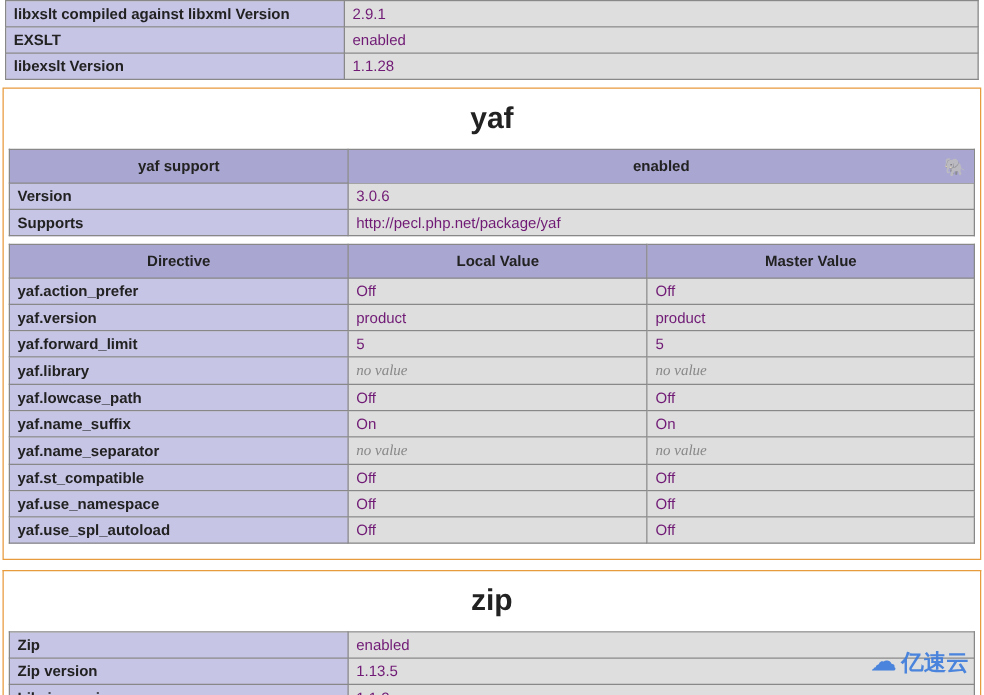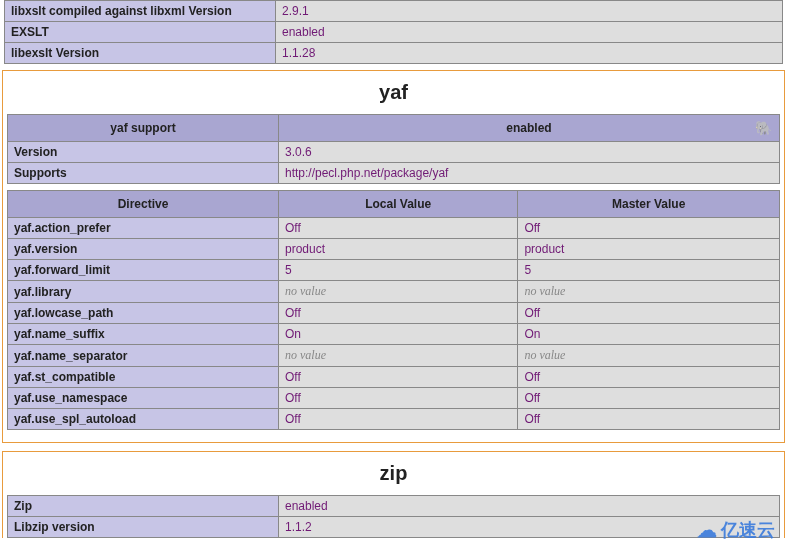--- a/index.html
+++ b/index.html
@@ -17,21 +17,21 @@
     margin: 4px 2px 8px 2px;
     box-sizing: border-box;
     background: #ffffff;
   }
   .section-plain {
     padding: 0 2px 0 2px;
     margin: 0 2px 6px 2px;
   }
   h2 {
     text-align: center;
-    font-size: 20px;
+    font-size: 24px;
     font-weight: 700;
     margin: 6px 0 10px 0;
     color: #222;
   }
   table {
     width: 100%;
     border-collapse: collapse;
     margin-bottom: 6px;
   }
   td, th {
@@ -203,20 +203,24 @@
 
 <div class="section" style="border-bottom:none; padding-bottom:0;">
   <h2>zip</h2>
   <table>
     <tbody id="zip-body">
         <tr>
           <td class="key-cell">Zip</td>
           <td class="val-cell">enabled</td>
         </tr>
         <tr>
+          <td class="key-cell">Zip version</td>
+          <td class="val-cell">1.13.5</td>
+        </tr>
+        <tr>
           <td class="key-cell">Libzip version</td>
           <td class="val-cell">1.1.2</td>
         </tr>
       </tbody>
   </table>
 </div>
 
 <div class="watermark">
   <span class="cloud">☁</span>
   <span>亿速云</span>

